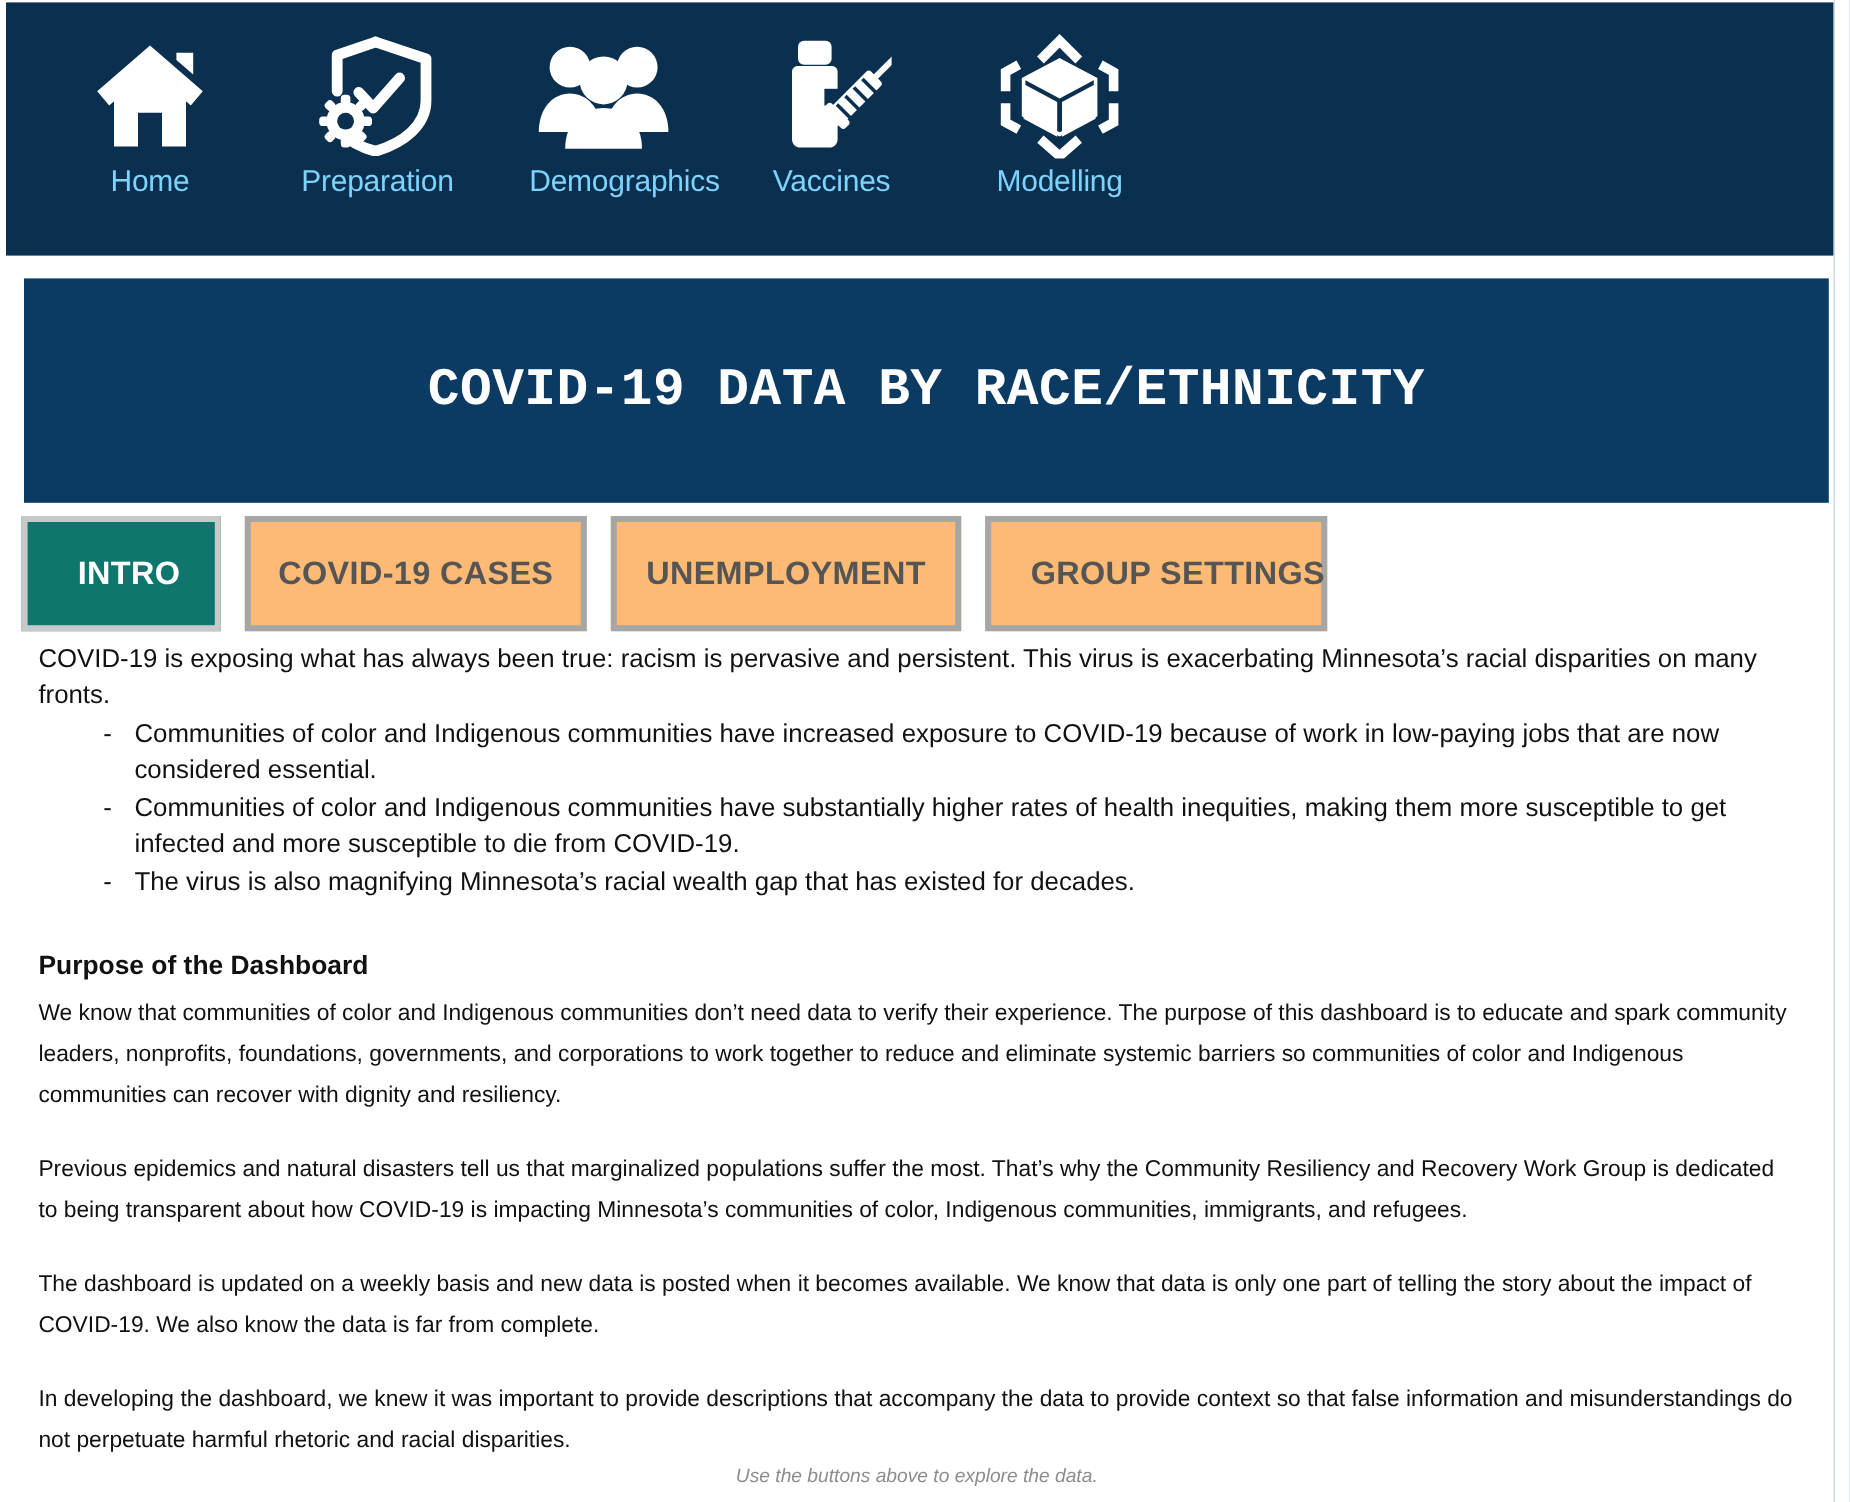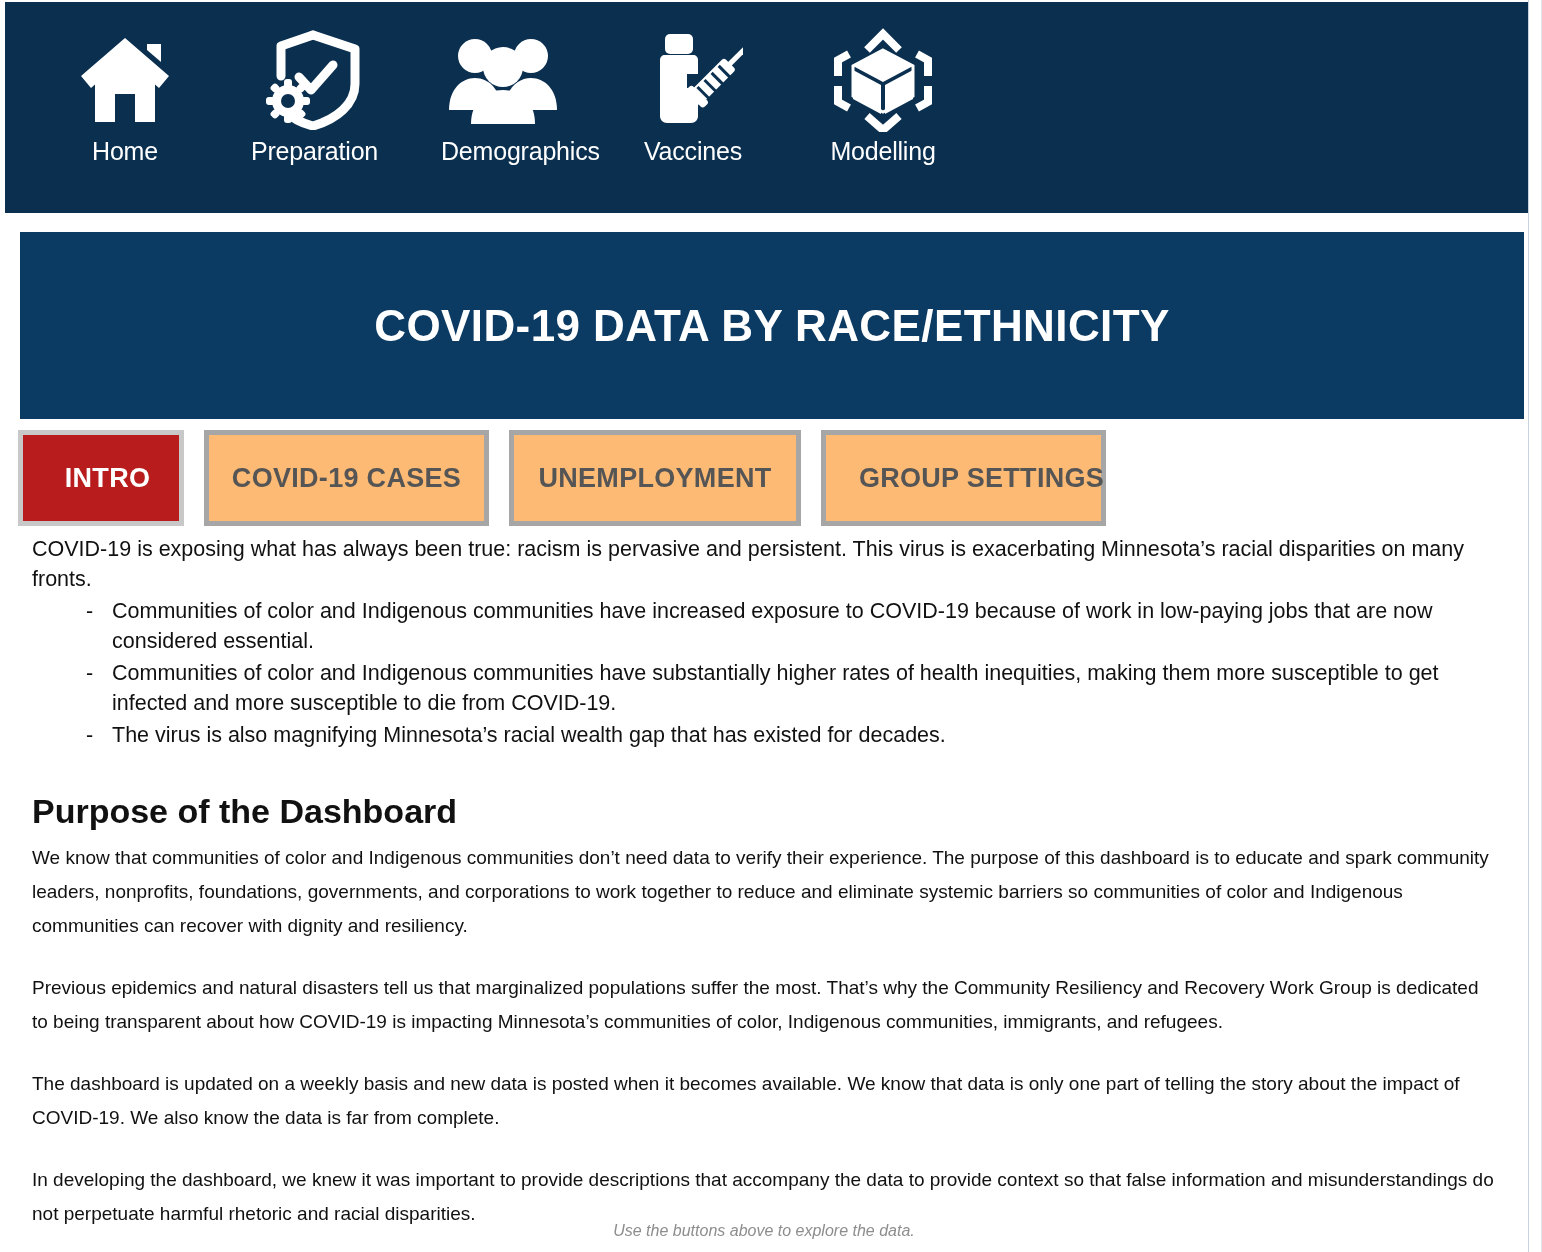--- a/index.html
+++ b/index.html
@@ -40,21 +40,21 @@
   }
   .nav-item:nth-child(1) { margin-right: 64px; }
   .nav-icon {
     height: 104px;
     display: flex;
     align-items: center;
     justify-content: center;
   }
   .nav-icon svg { display: block; }
   .nav-label {
-    color: #ffffff;
+    color: #7dd3fc;
     font-size: 25px;
     line-height: 30px;
     margin-top: 4px;
     font-family: "Liberation Sans", sans-serif;
     letter-spacing: -0.2px;
   }
 
   
   #title-banner {
     position: absolute;
@@ -66,21 +66,21 @@
     display: flex;
     align-items: center;
     justify-content: center;
   }
   #page-title {
     color: #ffffff;
     font-size: 44px;
     font-weight: bold;
     letter-spacing: 0.4px;
     text-align: center;
-    font-family: Liberation Sans, sans-serif;
+    font-family: Liberation Mono, monospace;
   }
 
   
   #tab-row {
     position: absolute;
     left: 18px;
     top: 430px;
     width: 1512px;
     height: 96px;
     display: flex;
@@ -100,21 +100,21 @@
   .tab:last-child { margin-right: 0; padding-left: 36px; }
   .tab-label {
     font-size: 27px;
     font-weight: bold;
     color: #555555;
     letter-spacing: 0.3px;
     white-space: nowrap;
     font-family: "Liberation Sans", sans-serif;
   }
   .tab.active {
-    background: #b91c1c;
+    background: #0f766e;
     border-color: #C8C8C8;
     padding-left: 13px;
   }
   .tab.active .tab-label { color: #ffffff; }
 
   .tab-w-0 { width: 166px; }
   .tab-w-1 { width: 285px; }
   .tab-w-2 { width: 292px; }
   .tab-w-3 { width: 438px; }
   .tab-w-4 { width: 285px; }
@@ -150,21 +150,21 @@
     margin-bottom: 2px;
     font-family: "Liberation Sans", sans-serif;
   }
   ul.bullets li .dash {
     position: absolute;
     left: 26px;
     top: 0;
   }
 
   #section-heading {
-    font-size: 34px;
+    font-size: 22px;
     font-weight: bold;
     margin: 42px 0 10px 0;
     color: #111111;
     font-family: "Liberation Sans", sans-serif;
   }
   .block-para {
     font-size: 19px;
     line-height: 34px;
     margin: 0 0 28px 0;
     font-family: "Liberation Sans", sans-serif;

